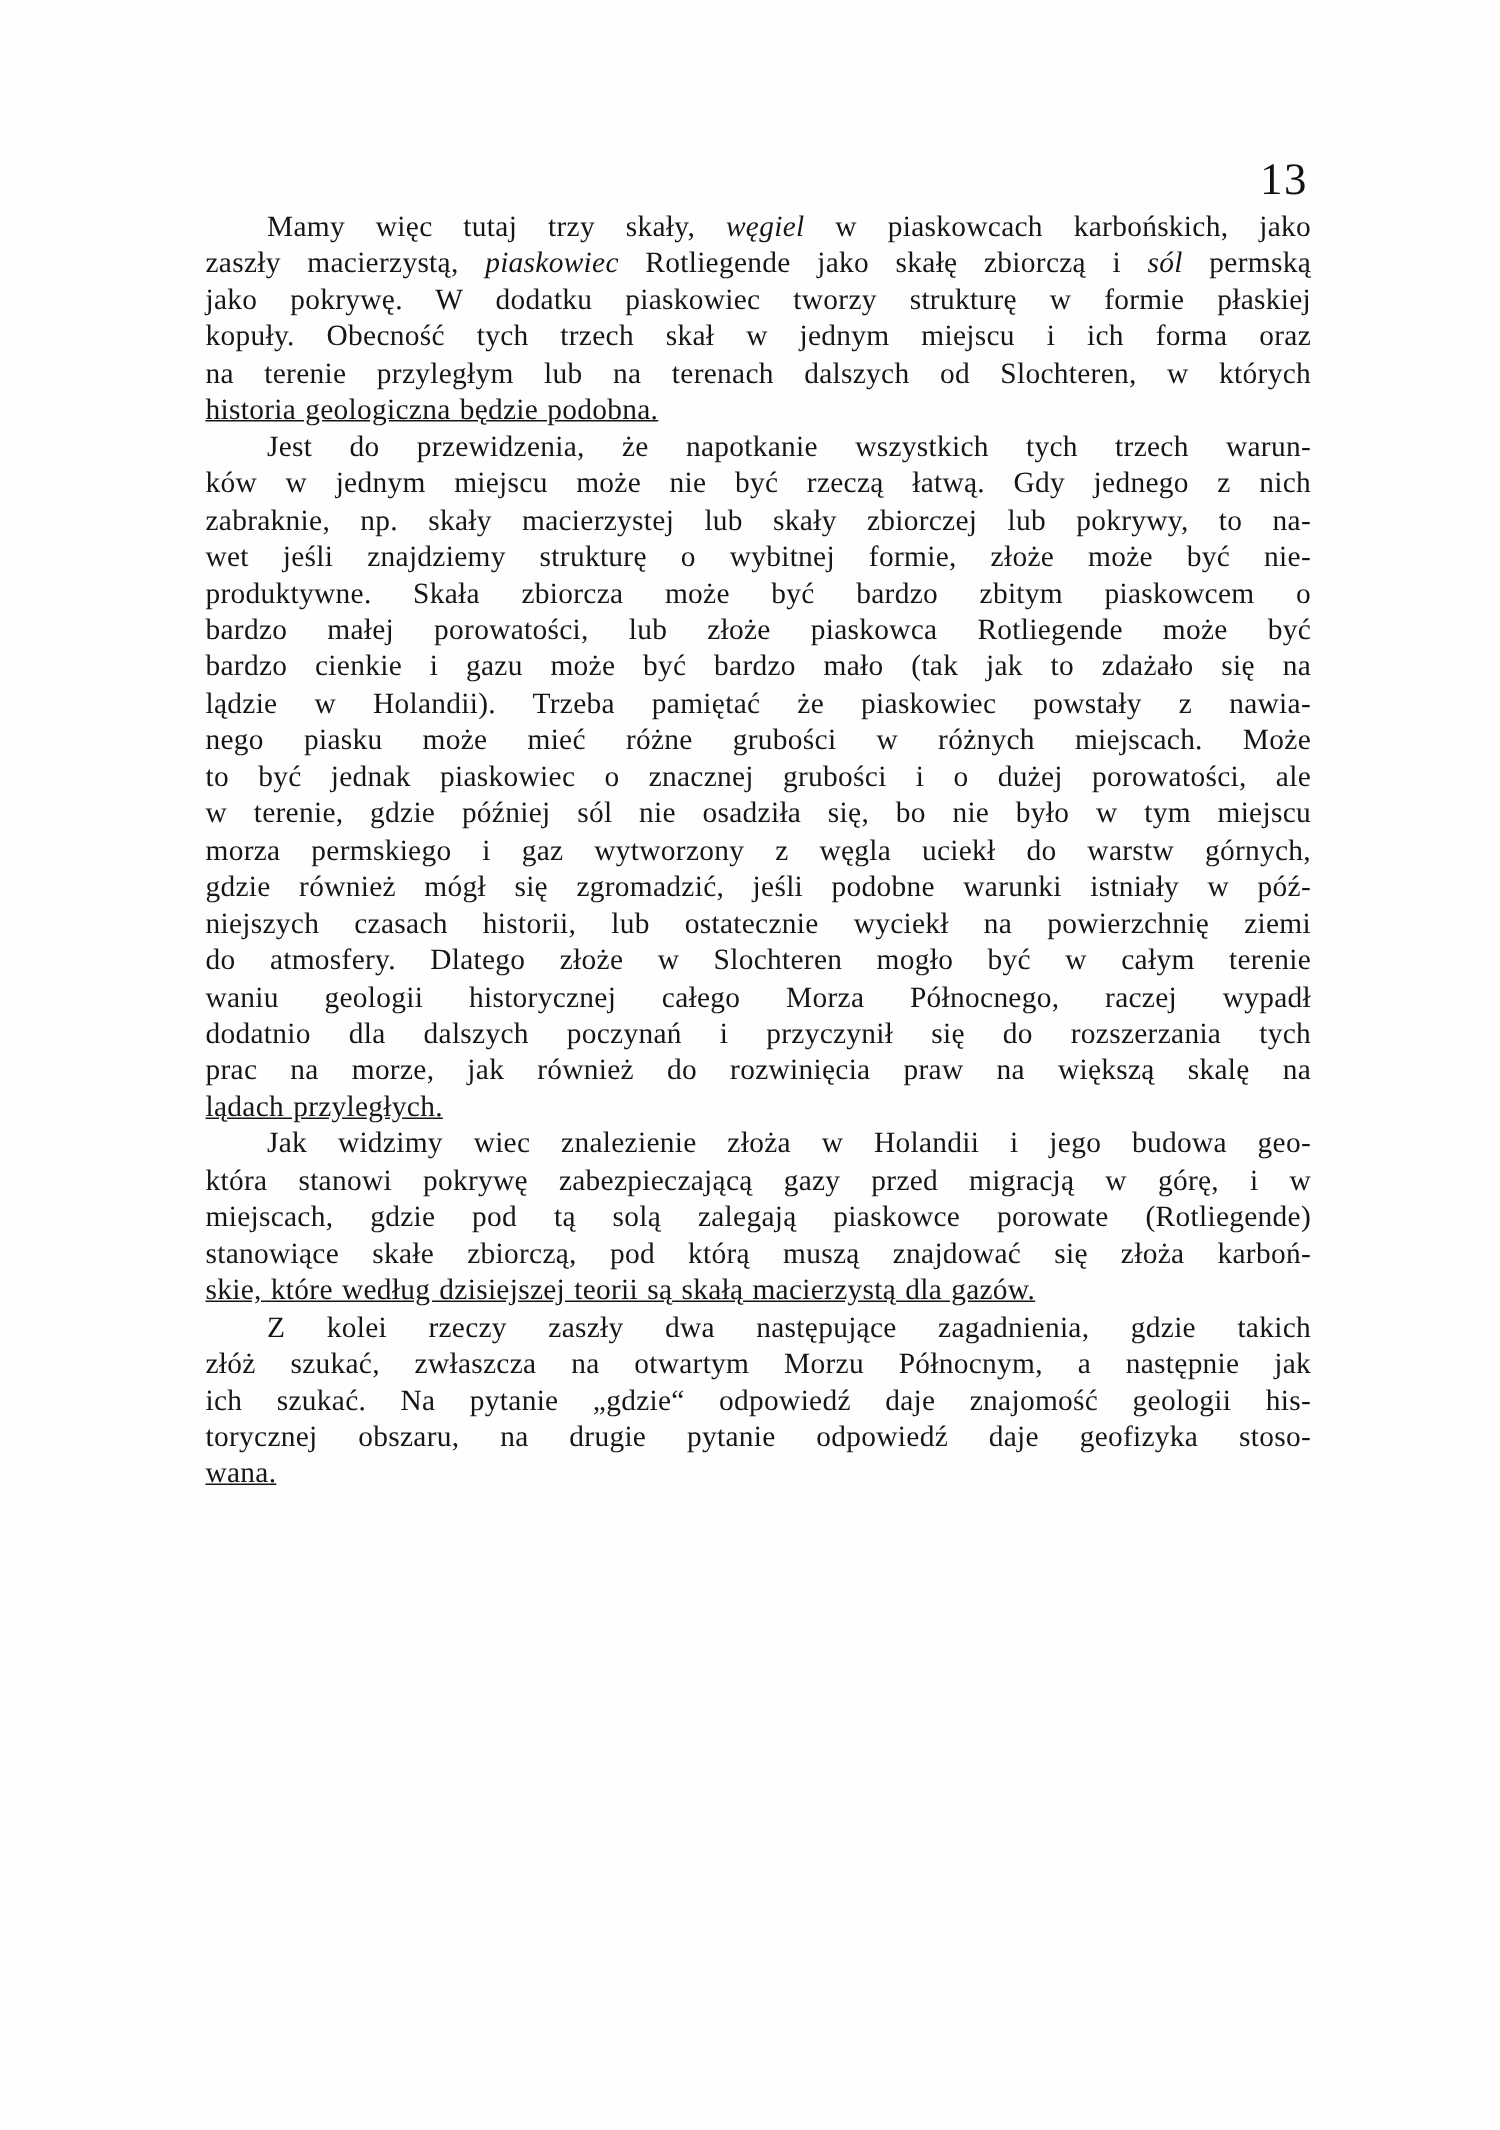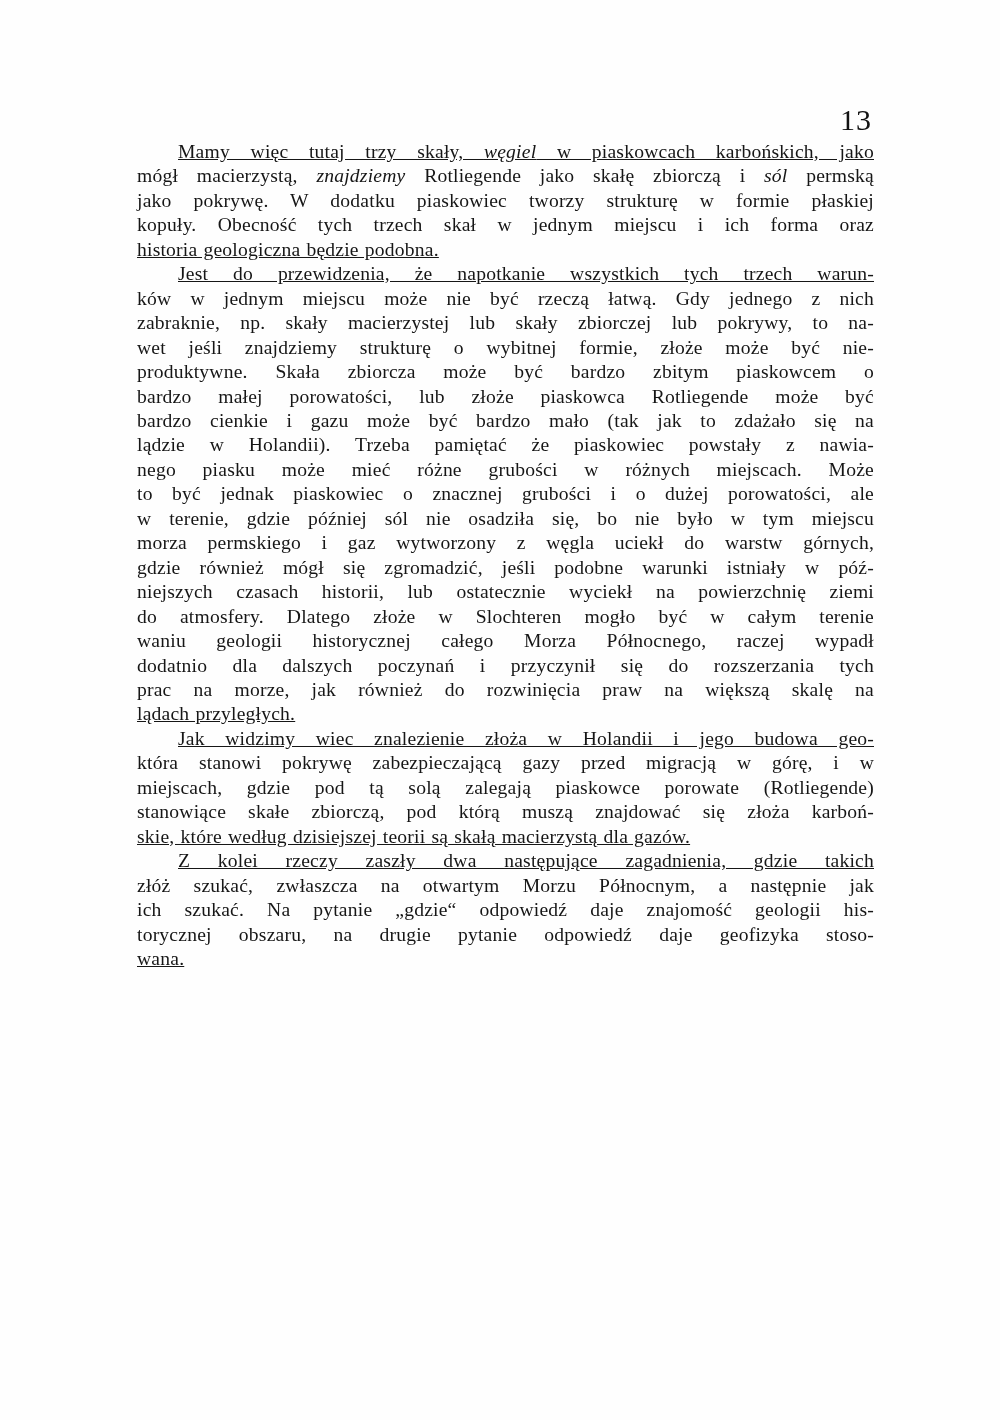--- a/index.html
+++ b/index.html
@@ -39,41 +39,41 @@
     margin: 0;
     padding: 0;
   }
   .line {
     text-align: justify;
     text-align-last: justify;
     word-spacing: 1px;
   }
   .line.para-first {
     text-indent: 41px;
-    text-decoration: underline;
   }
   .line.para-last {
     text-align-last: left;
     text-decoration: underline;
   }
   .line em {
     font-style: italic;
   }
 </style>
 </head>
 <body>
 
 <div class="page">
   <div class="page-number">13</div>
   <div class="text-block">
       <div class="paragraph">
         <div class="line para-first"><span>Mamy więc tutaj trzy skały, </span><em>węgiel</em><span> w piaskowcach karbońskich, jako</span></div>
-        <div class="line"><span>mógł macierzystą, </span><em>znajdziemy</em><span> Rotliegende jako skałę zbiorczą i </span><em>sól</em><span> permską</span></div>
+        <div class="line"><span>zaszły macierzystą, </span><em>piaskowiec</em><span> Rotliegende jako skałę zbiorczą i </span><em>sól</em><span> permską</span></div>
         <div class="line"><span>jako pokrywę. W dodatku piaskowiec tworzy strukturę w formie płaskiej</span></div>
         <div class="line"><span>kopuły. Obecność tych trzech skał w jednym miejscu i ich forma oraz</span></div>
+        <div class="line"><span>na terenie przyległym lub na terenach dalszych od Slochteren, w których</span></div>
         <div class="line para-last"><span>historia geologiczna będzie podobna.</span></div>
       </div>
       <div class="paragraph">
         <div class="line para-first"><span>Jest do przewidzenia, że napotkanie wszystkich tych trzech warun-</span></div>
         <div class="line"><span>ków w jednym miejscu może nie być rzeczą łatwą. Gdy jednego z nich</span></div>
         <div class="line"><span>zabraknie, np. skały macierzystej lub skały zbiorczej lub pokrywy, to na-</span></div>
         <div class="line"><span>wet jeśli znajdziemy strukturę o wybitnej formie, złoże może być nie-</span></div>
         <div class="line"><span>produktywne. Skała zbiorcza może być bardzo zbitym piaskowcem o</span></div>
         <div class="line"><span>bardzo małej porowatości, lub złoże piaskowca Rotliegende może być</span></div>
         <div class="line"><span>bardzo cienkie i gazu może być bardzo mało (tak jak to zdażało się na</span></div>

